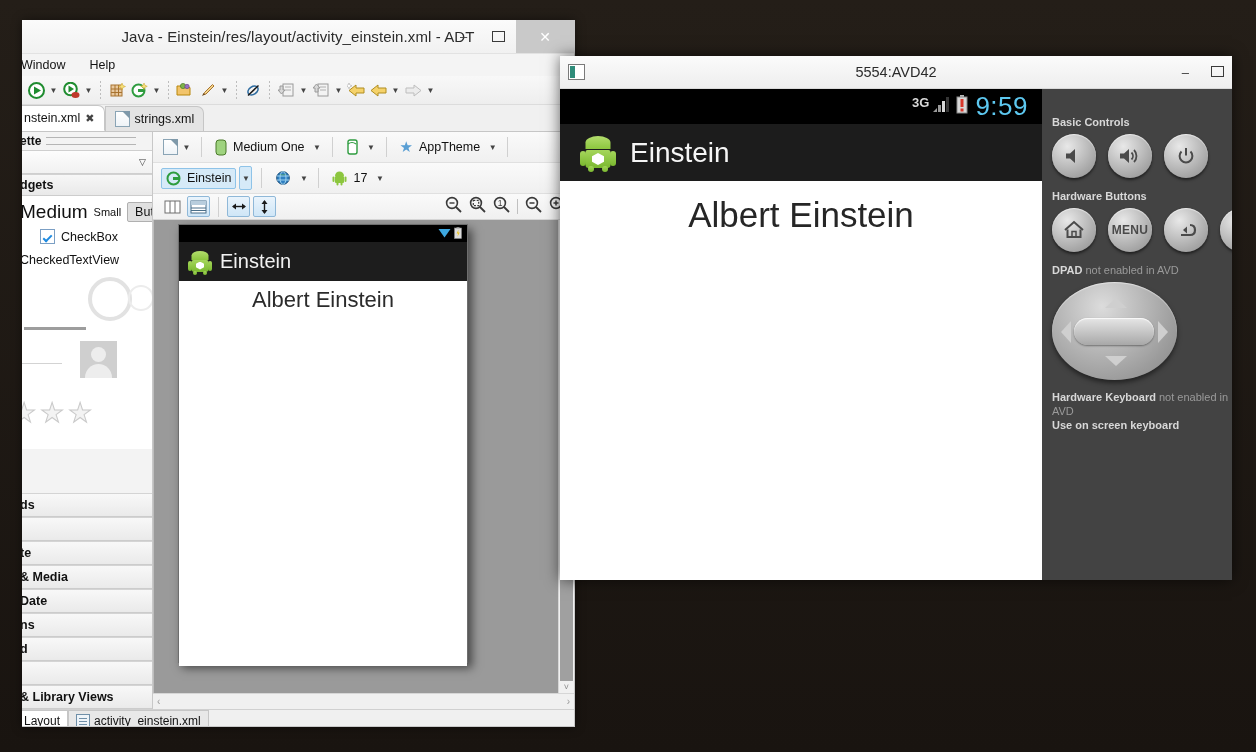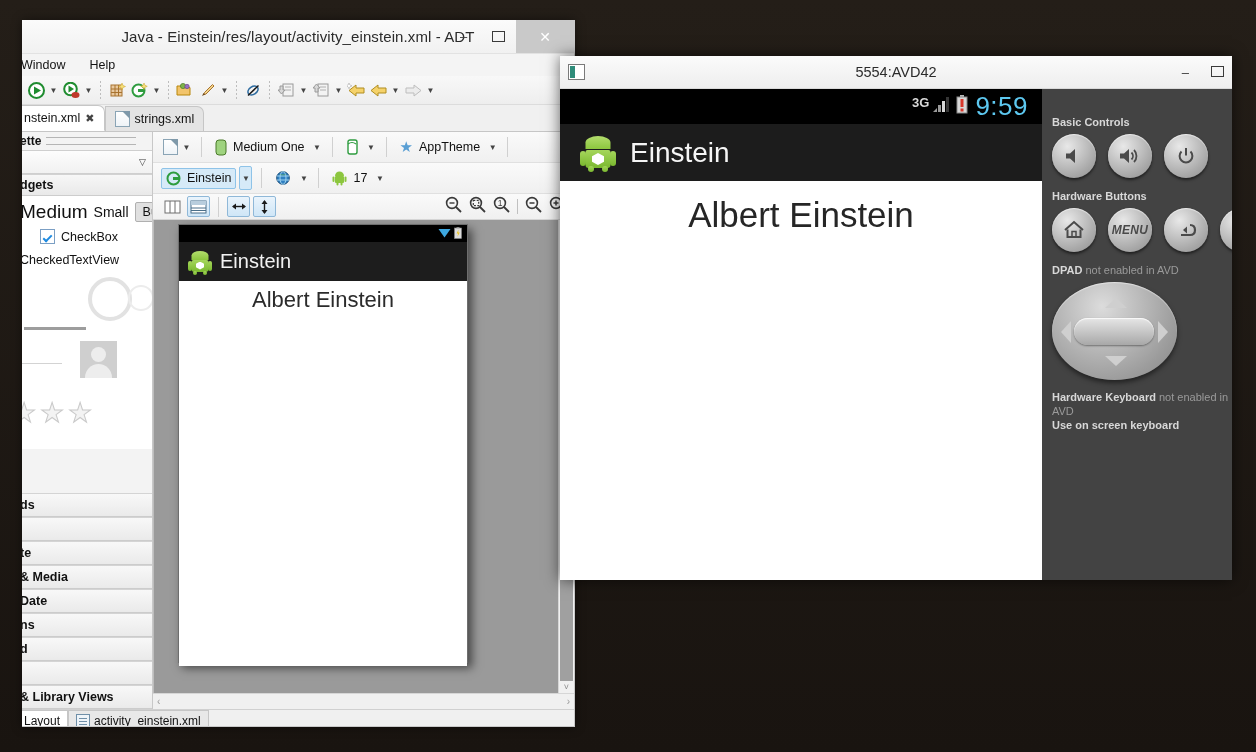--- a/index.html
+++ b/index.html
@@ -83,21 +83,21 @@
   .pal-grip{flex:1;height:6px;border-top:1px solid #b5b5b5;border-bottom:1px solid #b5b5b5;margin-right:16px;}
   .pal-filter{height:22px;background:linear-gradient(180deg,#fdfdfd,#f1f1f1);
               border:1px solid #cfcfcf;border-left:none;border-right:none;
               display:flex;align-items:center;justify-content:flex-end;padding-right:6px;}
   .pal-sec{height:20px;background:linear-gradient(180deg,#f7f7f7,#e9e9e9);
            border-top:1px solid #d2d2d2;border-bottom:1px solid #cdcdcd;
            display:flex;align-items:center;font-size:12.5px;font-weight:bold;color:#111;padding-left:2px;}
   .pal-area{background:#fff;padding:4px 0 6px 0;}
   .pal-row{display:flex;align-items:center;gap:6px;padding:1px 0 1px 2px;}
   .tv-med{font-size:19px;color:#111;}
-  .tv-small{font-size:14px;color:#111;}
+  .tv-small{font-size:11px;color:#111;}
   .btn-widget{background:#e0e0e0;border:1px solid #b0b0b0;border-radius:2px;
               font-size:12.5px;padding:2px 7px;color:#111;}
   .cb-row{display:flex;align-items:center;gap:6px;padding:5px 0 3px 18px;font-size:12.5px;color:#111;}
   .cb-box{width:13px;height:13px;border:1px solid #7b9fc4;background:#fff;position:relative;}
   .cb-box:after{content:"";position:absolute;left:2px;top:5px;width:7px;height:3px;
         border-left:2px solid #1e8ae0;border-bottom:2px solid #1e8ae0;transform:rotate(-45deg);}
   .ctv-row{padding:6px 0 4px 2px;font-size:12.5px;color:#111;}
   .radio-row{height:48px;position:relative;}
   .ring-big{position:absolute;left:66px;top:6px;width:36px;height:36px;border-radius:50%;
             border:4px solid #e2e2e2;}
@@ -182,21 +182,21 @@
   #emu-statusbar{height:35px;background:#000;display:flex;align-items:center;justify-content:flex-end;gap:7px;padding-right:14px;}
   #emu-clock{font-size:26px;color:#5dc8f0;font-weight:300;letter-spacing:.5px;}
   #emu-action{height:57px;background:#1c1c1c;display:flex;align-items:center;gap:16px;padding-left:22px;}
   #emu-action .t{color:#f5f5f5;font-size:28px;}
   #emu-app{background:#fff;height:572px;display:flex;justify-content:center;padding-top:14px;}
   #emu-app .t{font-size:35px;color:#262626;}
   
   #emu-panel{flex:1;background:#434343;padding:27px 0 0 10px;position:relative;}
   .pan-label{font-size:11px;font-weight:bold;color:#d8d8d8;margin-bottom:6px;}
   .pan-label .dim{font-weight:normal;color:#9a9a9a;}
-  .pan-row{display:flex;gap:12px;margin-bottom:12px;font-style:italic;}
+  .pan-row{display:flex;gap:12px;margin-bottom:12px;}
   .rbtn{width:44px;height:44px;border-radius:50%;
         background:radial-gradient(circle at 35% 28%,#e8e8e8,#a9a9a9 68%,#8d8d8d 100%);
         box-shadow:0 2px 3px rgba(0,0,0,.55),inset 0 1px 1px rgba(255,255,255,.6);
         display:flex;align-items:center;justify-content:center;color:#3f3f3f;}
   .rbtn.clip{position:relative;overflow:hidden;}
   .dpad{width:125px;height:98px;border-radius:50%;
         background:radial-gradient(circle at 40% 25%,#dcdcdc,#9d9d9d 70%,#858585 100%);
         box-shadow:0 3px 5px rgba(0,0,0,.5),inset 0 1px 1px rgba(255,255,255,.5);
         position:relative;}
   .dpad .ctr{position:absolute;left:22px;top:36px;width:80px;height:27px;border-radius:14px;

